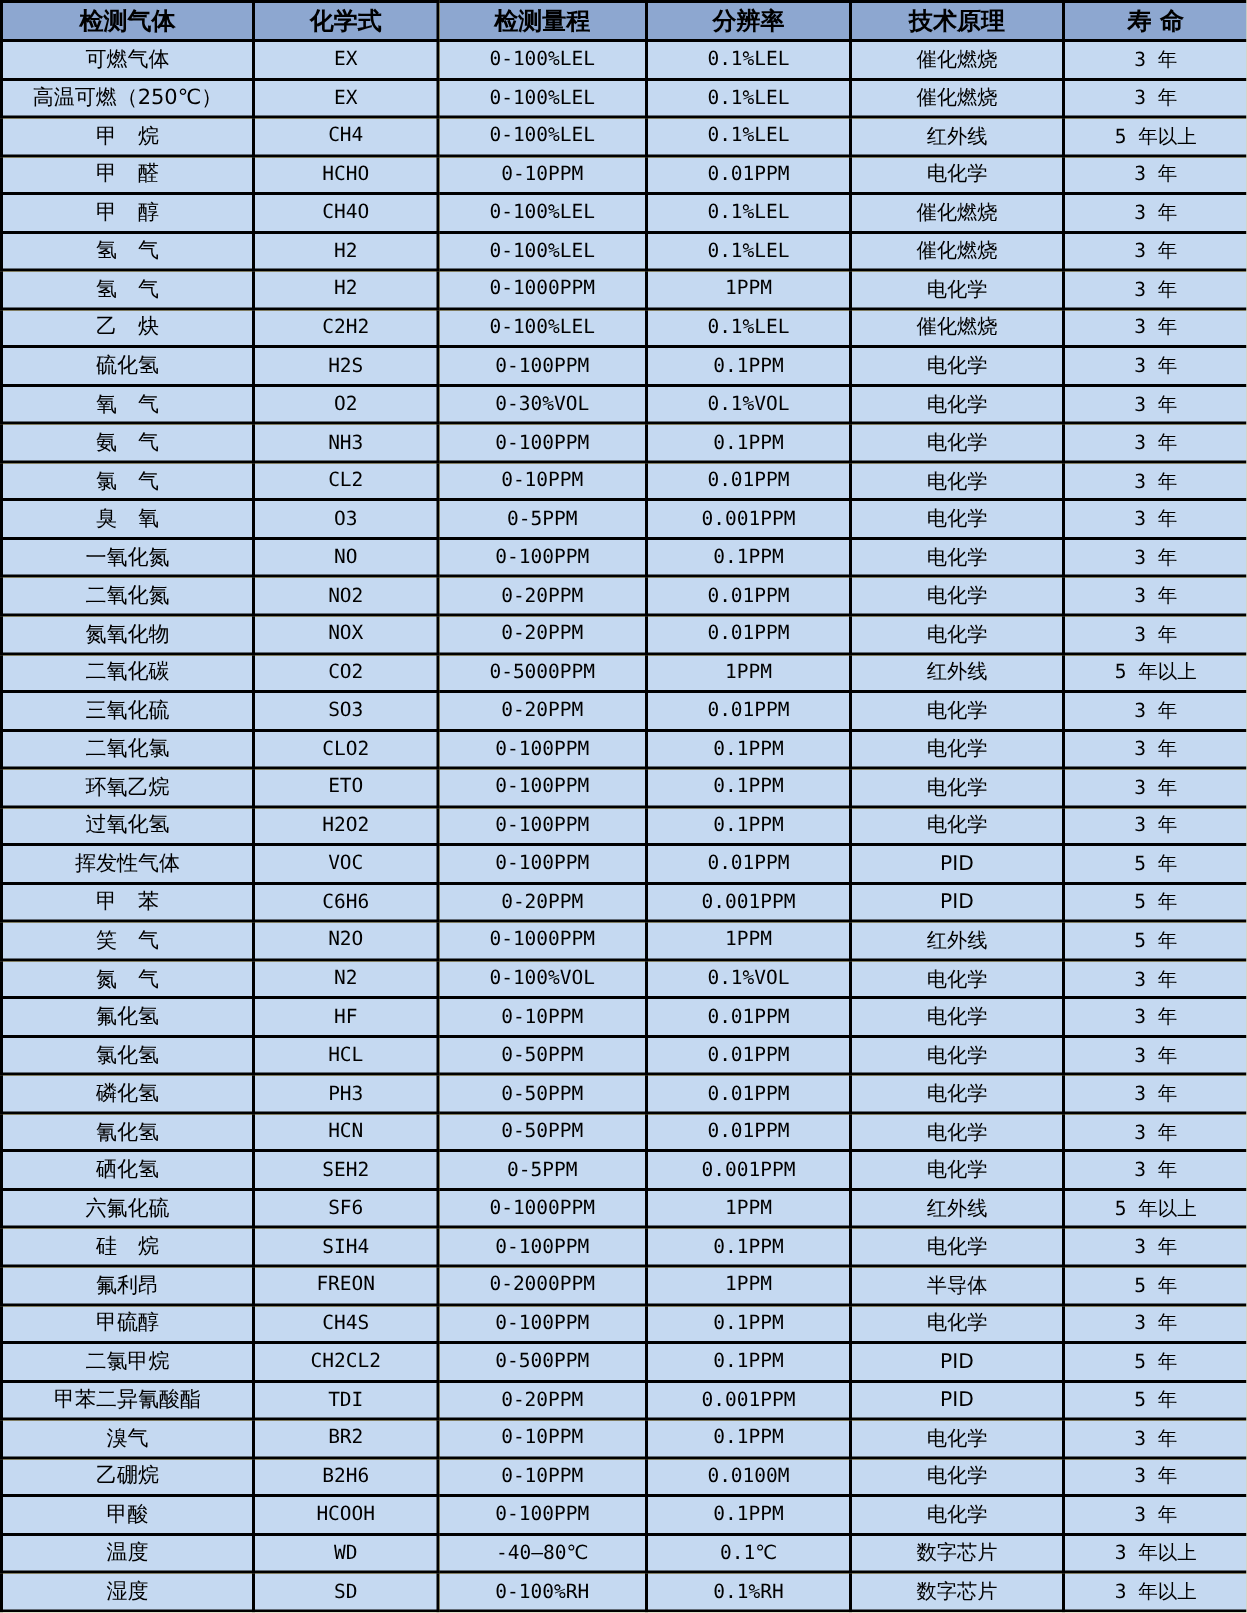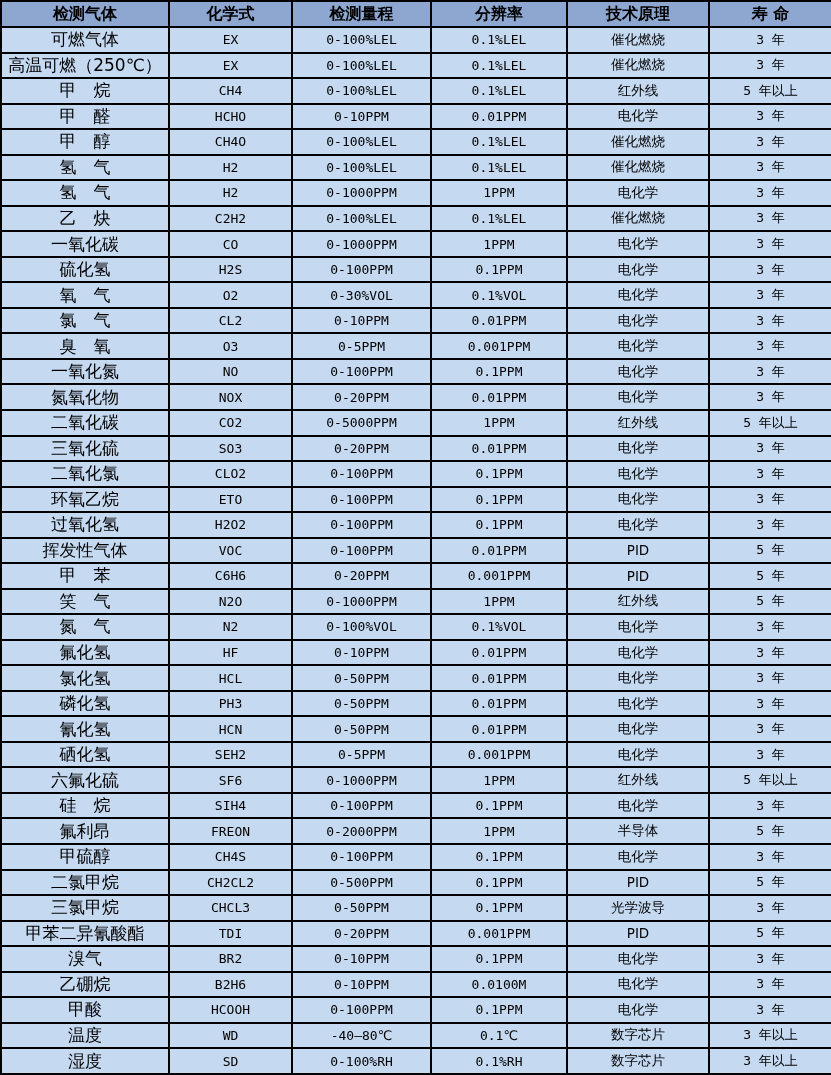--- a/index.html
+++ b/index.html
@@ -41,21 +41,21 @@
     font-size: 16px;
   }
   table.gas-table td {
     background: #c5d9f1;
     color: #000000;
     font-size: 13px;
     font-family: "DejaVu Sans Mono", "DejaVu Sans", monospace, sans-serif;
   }
   table.gas-table td.col-0 {
     font-family: "DejaVu Sans", sans-serif;
-    font-size: 17px;
+    font-size: 14px;
   }
   table.gas-table td.col-4 {
     font-family: "DejaVu Sans", sans-serif;
     font-size: 13.5px;
   }
 </style>
 </head>
 <body>
 
 <div class="page">
@@ -137,64 +137,72 @@
         </tr>
         <tr>
           <td class="col-0">乙　炔</td>
           <td class="col-1">C2H2</td>
           <td class="col-2">0-100%LEL</td>
           <td class="col-3">0.1%LEL</td>
           <td class="col-4">催化燃烧</td>
           <td class="col-5">3 年</td>
         </tr>
         <tr>
-          <td class="col-0">一氧化碳</td>
-          <td class="col-1">CO</td>
-          <td class="col-2">0-1000PPM</td>
-          <td class="col-3">1PPM</td>
-          <td class="col-4">电化学</td>
-          <td class="col-5">3 年</td>
-        </tr>
-        <tr>
           <td class="col-0">硫化氢</td>
           <td class="col-1">H2S</td>
           <td class="col-2">0-100PPM</td>
           <td class="col-3">0.1PPM</td>
           <td class="col-4">电化学</td>
           <td class="col-5">3 年</td>
         </tr>
         <tr>
           <td class="col-0">氧　气</td>
           <td class="col-1">O2</td>
           <td class="col-2">0-30%VOL</td>
           <td class="col-3">0.1%VOL</td>
           <td class="col-4">电化学</td>
           <td class="col-5">3 年</td>
         </tr>
         <tr>
+          <td class="col-0">氨　气</td>
+          <td class="col-1">NH3</td>
+          <td class="col-2">0-100PPM</td>
+          <td class="col-3">0.1PPM</td>
+          <td class="col-4">电化学</td>
+          <td class="col-5">3 年</td>
+        </tr>
+        <tr>
           <td class="col-0">氯　气</td>
           <td class="col-1">CL2</td>
           <td class="col-2">0-10PPM</td>
           <td class="col-3">0.01PPM</td>
           <td class="col-4">电化学</td>
           <td class="col-5">3 年</td>
         </tr>
         <tr>
           <td class="col-0">臭　氧</td>
           <td class="col-1">O3</td>
           <td class="col-2">0-5PPM</td>
           <td class="col-3">0.001PPM</td>
           <td class="col-4">电化学</td>
           <td class="col-5">3 年</td>
         </tr>
         <tr>
           <td class="col-0">一氧化氮</td>
           <td class="col-1">NO</td>
           <td class="col-2">0-100PPM</td>
           <td class="col-3">0.1PPM</td>
+          <td class="col-4">电化学</td>
+          <td class="col-5">3 年</td>
+        </tr>
+        <tr>
+          <td class="col-0">二氧化氮</td>
+          <td class="col-1">NO2</td>
+          <td class="col-2">0-20PPM</td>
+          <td class="col-3">0.01PPM</td>
           <td class="col-4">电化学</td>
           <td class="col-5">3 年</td>
         </tr>
         <tr>
           <td class="col-0">氮氧化物</td>
           <td class="col-1">NOX</td>
           <td class="col-2">0-20PPM</td>
           <td class="col-3">0.01PPM</td>
           <td class="col-4">电化学</td>
           <td class="col-5">3 年</td>
@@ -345,28 +353,20 @@
         </tr>
         <tr>
           <td class="col-0">二氯甲烷</td>
           <td class="col-1">CH2CL2</td>
           <td class="col-2">0-500PPM</td>
           <td class="col-3">0.1PPM</td>
           <td class="col-4">PID</td>
           <td class="col-5">5 年</td>
         </tr>
         <tr>
-          <td class="col-0">三氯甲烷</td>
-          <td class="col-1">CHCL3</td>
-          <td class="col-2">0-50PPM</td>
-          <td class="col-3">0.1PPM</td>
-          <td class="col-4">光学波导</td>
-          <td class="col-5">3 年</td>
-        </tr>
-        <tr>
           <td class="col-0">甲苯二异氰酸酯</td>
           <td class="col-1">TDI</td>
           <td class="col-2">0-20PPM</td>
           <td class="col-3">0.001PPM</td>
           <td class="col-4">PID</td>
           <td class="col-5">5 年</td>
         </tr>
         <tr>
           <td class="col-0">溴气</td>
           <td class="col-1">BR2</td>

